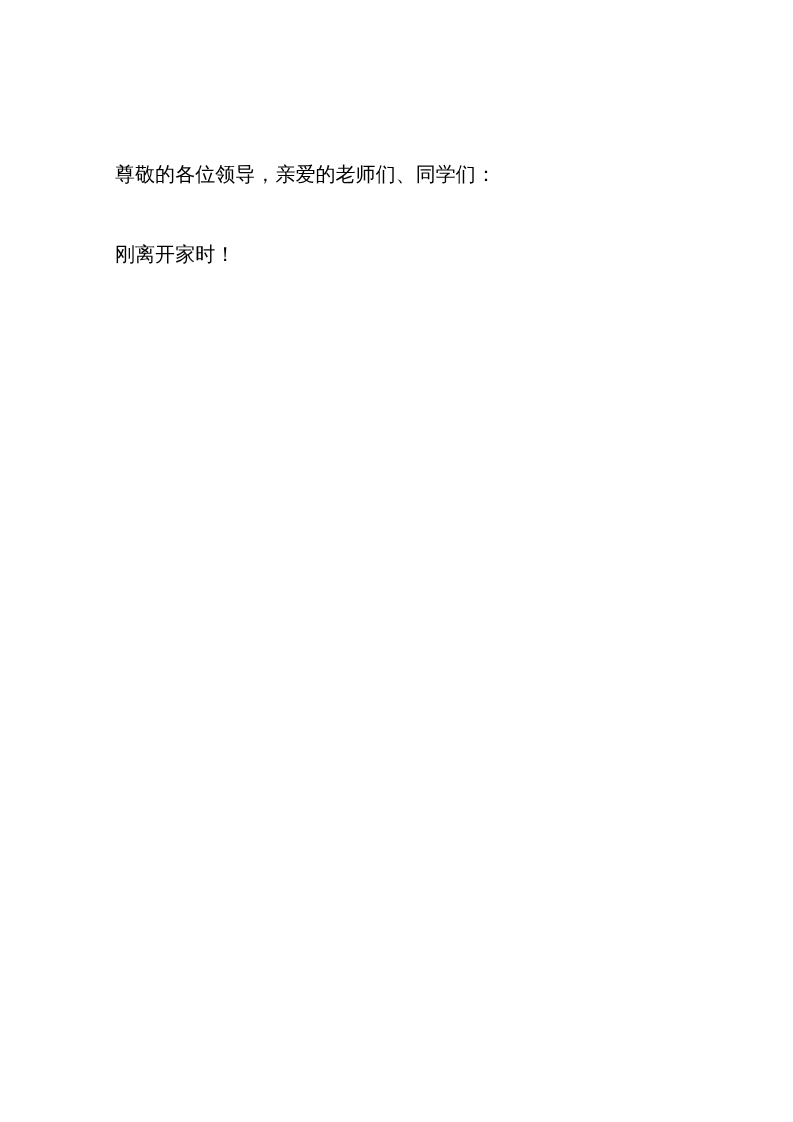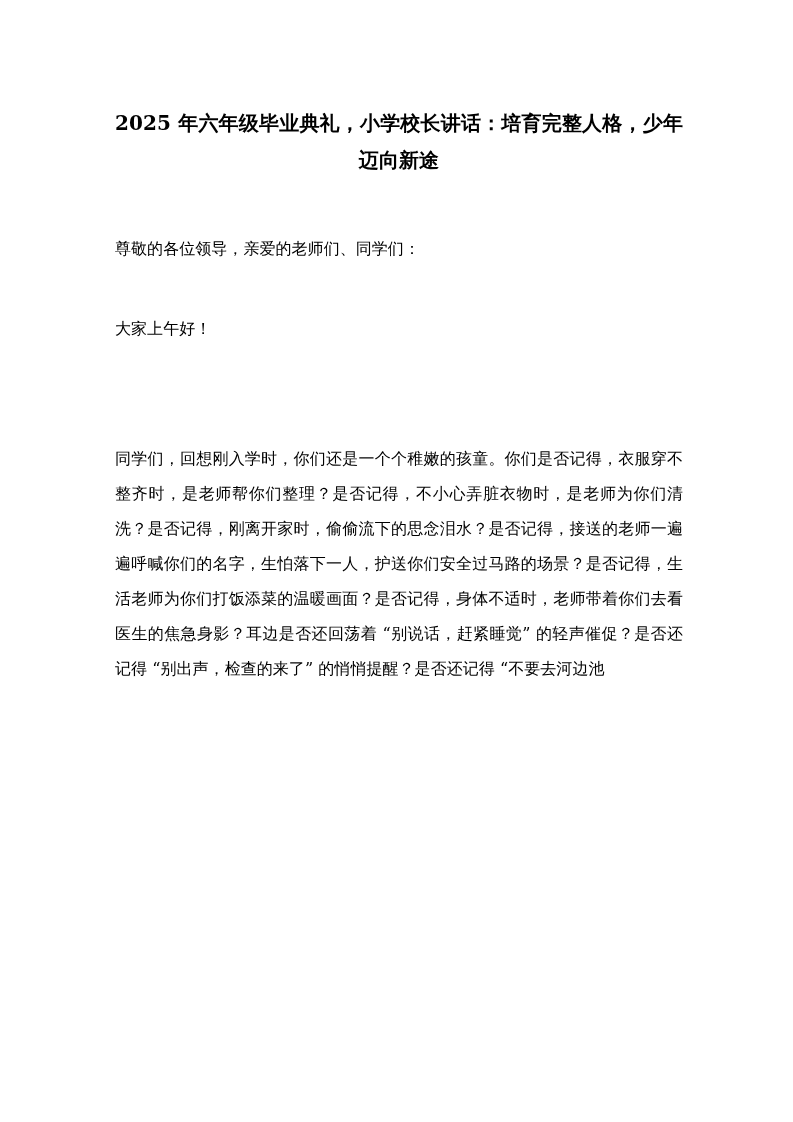--- a/index.html
+++ b/index.html
@@ -35,52 +35,50 @@
     text-align-last: center;
     text-justify: inter-ideograph;
     letter-spacing: 0.1px;
   }
   .title-spacer {
     height: 105px;
   }
   .para {
     margin: 0;
     padding: 0;
-    font-size: 16px;
+    font-size: 20px;
     font-weight: normal;
     line-height: 35px;
     text-align: justify;
     text-justify: inter-ideograph;
     text-align-last: left;
     letter-spacing: 0.05px;
   }
   .gap-after-title { height: 52px; }
   .gap-sm { height: 45px; }
   .gap-md { height: 47px; }
   .gap-lg { height: 48px; }
 </style>
 </head>
 <body>
 
 <div class="page">
   <div class="content">
 
     <div class="title-spacer"></div>
 
-    <h1 class="doc-title"><span>2025 年六年级毕业典礼，小学校长讲话：培育完整人格，少年迈向新途</span></h1>
 
     <div class="gap-after-title"></div>
 
     <p class="para">尊敬的各位领导，亲爱的老师们、同学们：</p>
 
     <div class="gap-sm"></div>
 
-    <p class="para">大家上午好！</p>
+    <p class="para">刚离开家时！</p>
 
     <div class="gap-md"></div>
 
 
     <div class="gap-lg"></div>
 
-    <p class="para">同学们，回想刚入学时，你们还是一个个稚嫩的孩童。你们是否记得，衣服穿不整齐时，是老师帮你们整理？是否记得，不小心弄脏衣物时，是老师为你们清洗？是否记得，刚离开家时，偷偷流下的思念泪水？是否记得，接送的老师一遍遍呼喊你们的名字，生怕落下一人，护送你们安全过马路的场景？是否记得，生活老师为你们打饭添菜的温暖画面？是否记得，身体不适时，老师带着你们去看医生的焦急身影？耳边是否还回荡着 “别说话，赶紧睡觉” 的轻声催促？是否还记得 “别出声，检查的来了” 的悄悄提醒？是否还记得 “不要去河边池</p>
 
   </div>
 </div>
 
 </body></html>

